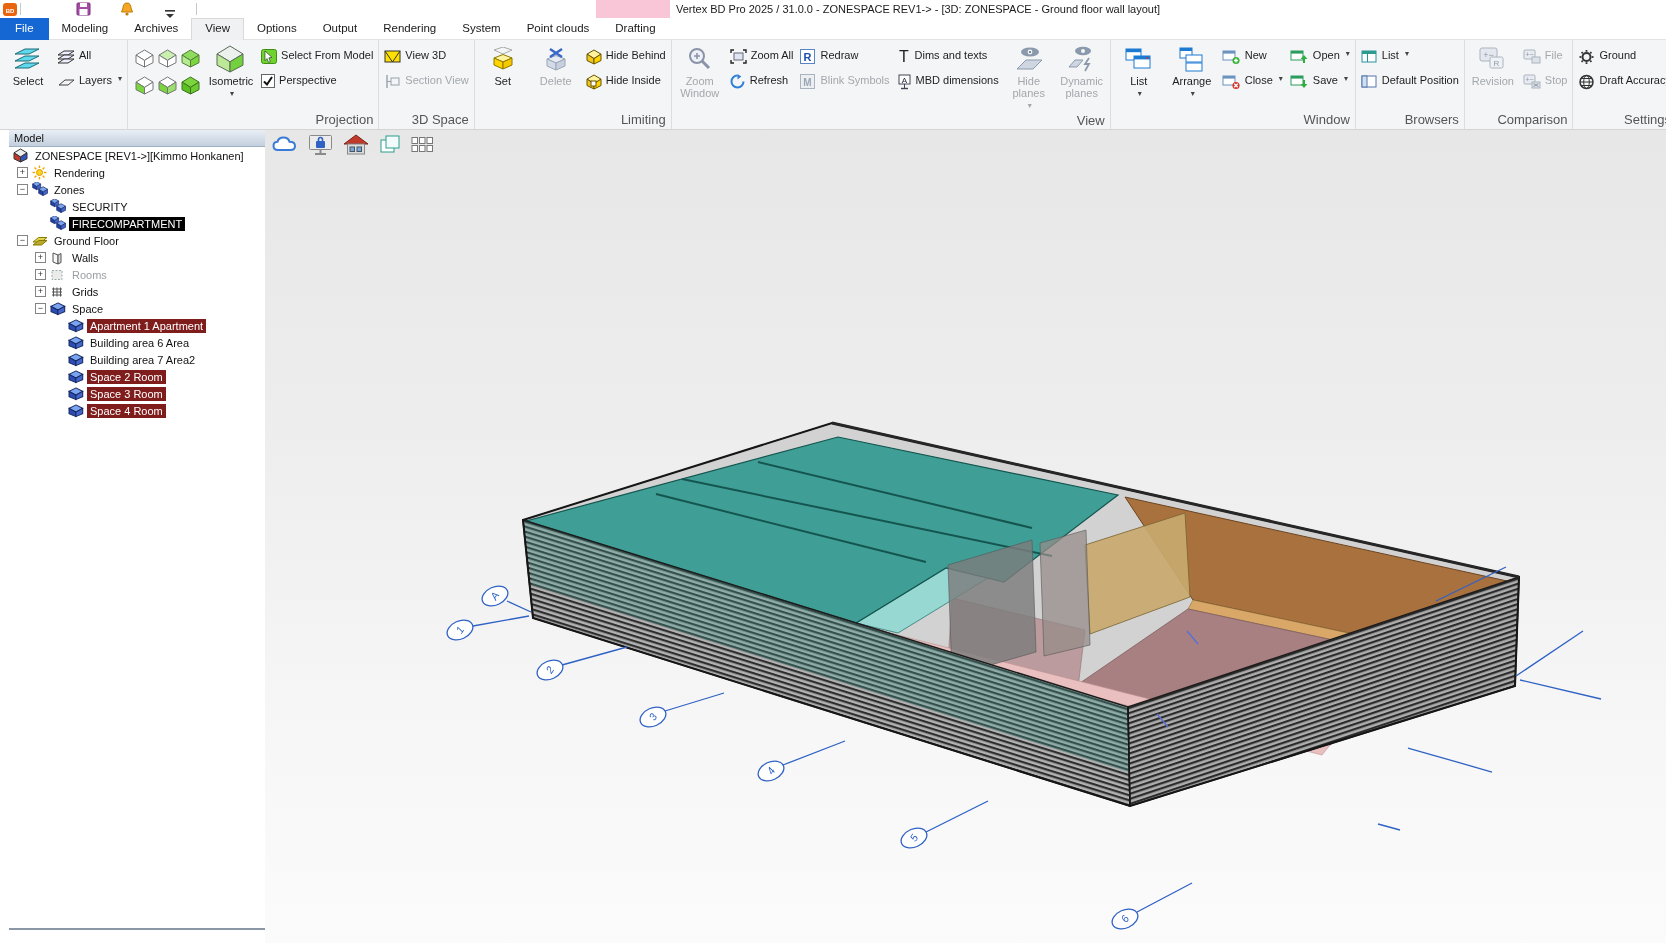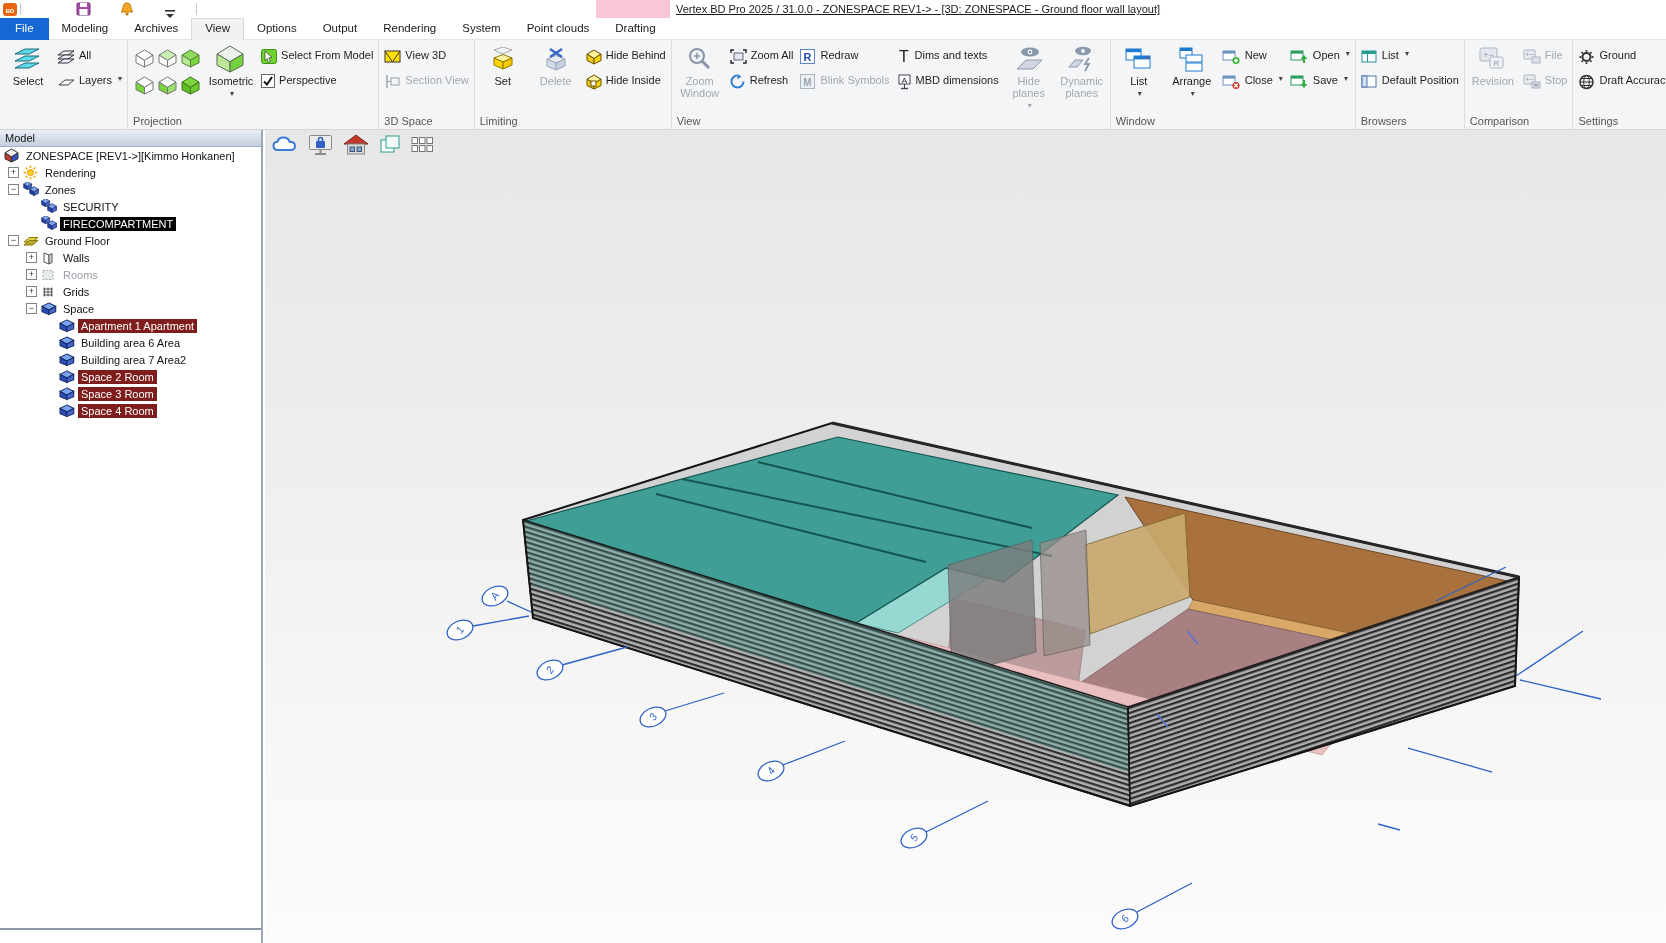--- a/index.html
+++ b/index.html
@@ -4,45 +4,45 @@
 <style>
   *{margin:0;padding:0;box-sizing:border-box;font-family:"Liberation Sans",sans-serif;}
   html,body{width:1666px;height:943px;overflow:hidden;background:#fff;}
   #app{position:relative;width:1666px;height:943px;}
 
   
   #titlebar{position:absolute;left:0;top:0;width:100%;height:18px;background:#fff;}
   .qat-sep{position:absolute;top:3px;width:1px;height:12px;background:#c9c9c9;}
   .qat-ic{position:absolute;top:2px;}
   #pinkblock{position:absolute;left:596px;top:0;width:74px;height:18px;background:#f9c6d8;}
-  #apptitle{position:absolute;left:676px;top:3px;font-size:11px;color:#1a1a1a;white-space:nowrap;text-decoration:underline;}
+  #apptitle{position:absolute;left:676px;top:3px;font-size:11px;color:#1a1a1a;white-space:nowrap;}
 
   
   #tabbar{position:absolute;left:0;top:18px;width:100%;height:22px;background:#fff;display:flex;border-bottom:1px solid #e3e3e3;}
   .tab{height:22px;padding:4px 13px 0;font-size:11.5px;color:#1a1a1a;white-space:nowrap;cursor:default;}
   .tab.file{background:#1568d4;color:#fff;padding:4px 15px 0;}
   .tab.active{background:#f0f1f2;border:1px solid #d9d9d9;border-bottom:none;padding-top:3px;}
 
   
   #ribbon{position:absolute;left:0;top:40px;width:100%;height:90px;background:#f4f5f6;border-bottom:1px solid #d5d5d5;display:flex;}
   .rgroup{display:flex;flex-direction:column;border-right:1px solid #ddd;padding:1px 5px 0;}
   .rbody{display:flex;flex:1;gap:7px;align-items:flex-start;}
-  .rlabel{text-align:left;font-size:11px;color:#555;padding:1px 0 2px;min-height:14px;}
+  .rlabel{text-align:right;font-size:13px;color:#555;padding:1px 0 2px;min-height:14px;}
   .big{display:flex;flex-direction:column;align-items:center;min-width:46px;max-width:58px;text-align:center;font-size:11px;gap:1px;padding-top:3px;color:#1d1d1d;line-height:12px;}
   .big .bicon{height:30px;display:flex;align-items:center;}
   .stackcol{display:flex;flex-direction:column;gap:9px;padding-top:8px;}
   .small{display:flex;align-items:flex-start;gap:4px;font-size:11px;white-space:nowrap;color:#1d1d1d;height:16px;}
   .disabled{color:#a3a8ad;}
   .arr{font-size:8px;color:#444;padding-left:2px;}
   .disabled .arr{color:#a3a8ad;}
   .grid33{display:grid;grid-template-columns:repeat(3,22px);grid-template-rows:26px 26px;gap:1px;padding-top:4px;}
   .grid33 span{display:flex;align-items:center;justify-content:center;}
 
   
-  #sidebar{position:absolute;left:0;top:130px;width:263px;bottom:0;background:#fff;border-right:2px solid #9aa7b5;}
+  #sidebar{position:absolute;left:9px;top:130px;width:263px;bottom:0;background:#fff;border-right:2px solid #9aa7b5;}
   #model-hdr{height:17px;background:linear-gradient(180deg,#e9eff6,#c3cfdd);border-bottom:1px solid #9fb0c2;font-size:11px;color:#111;padding:2px 0 0 5px;}
   #filter-row{height:30px;display:flex;align-items:center;padding:0 3px;gap:3px;}
   #combo{flex:1;height:21px;border:1px solid #8a9ab0;background:#fff;font-size:11px;display:flex;align-items:center;padding:0 4px;position:relative;}
   #combo .cb-arr{position:absolute;right:2px;top:3px;width:15px;height:15px;color:#556;font-size:9px;text-align:center;border-left:1px solid #d7dde6;}
   #upbtn{width:19px;height:21px;display:flex;align-items:center;justify-content:center;}
   #tree{font-size:11px;color:#111;}
   .trow{height:17px;display:flex;align-items:center;white-space:nowrap;}
   .texp{width:11px;height:11px;border:1px solid #848484;background:#fff;font-size:9px;line-height:9px;text-align:center;color:#333;margin-right:4px;flex:none;}
   .tspace{width:15px;flex:none;}
   .ticon{width:16px;height:14px;margin-right:3px;flex:none;display:flex;align-items:center;}

